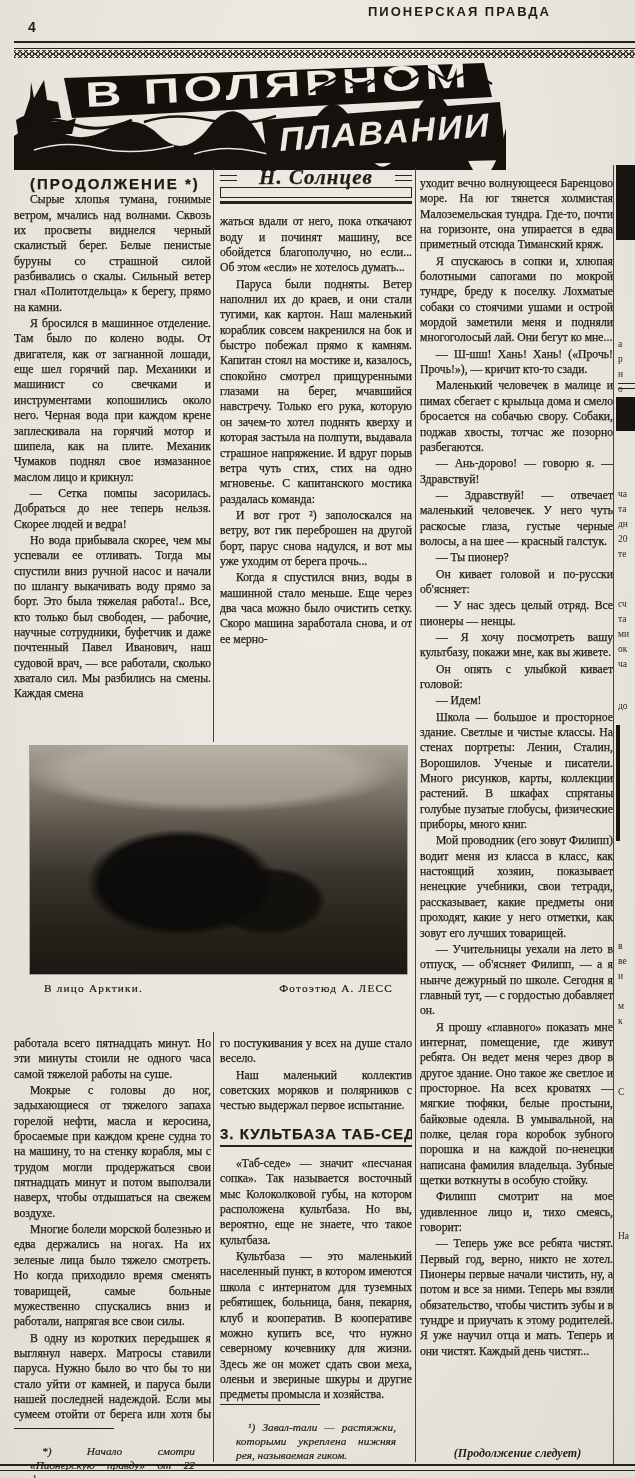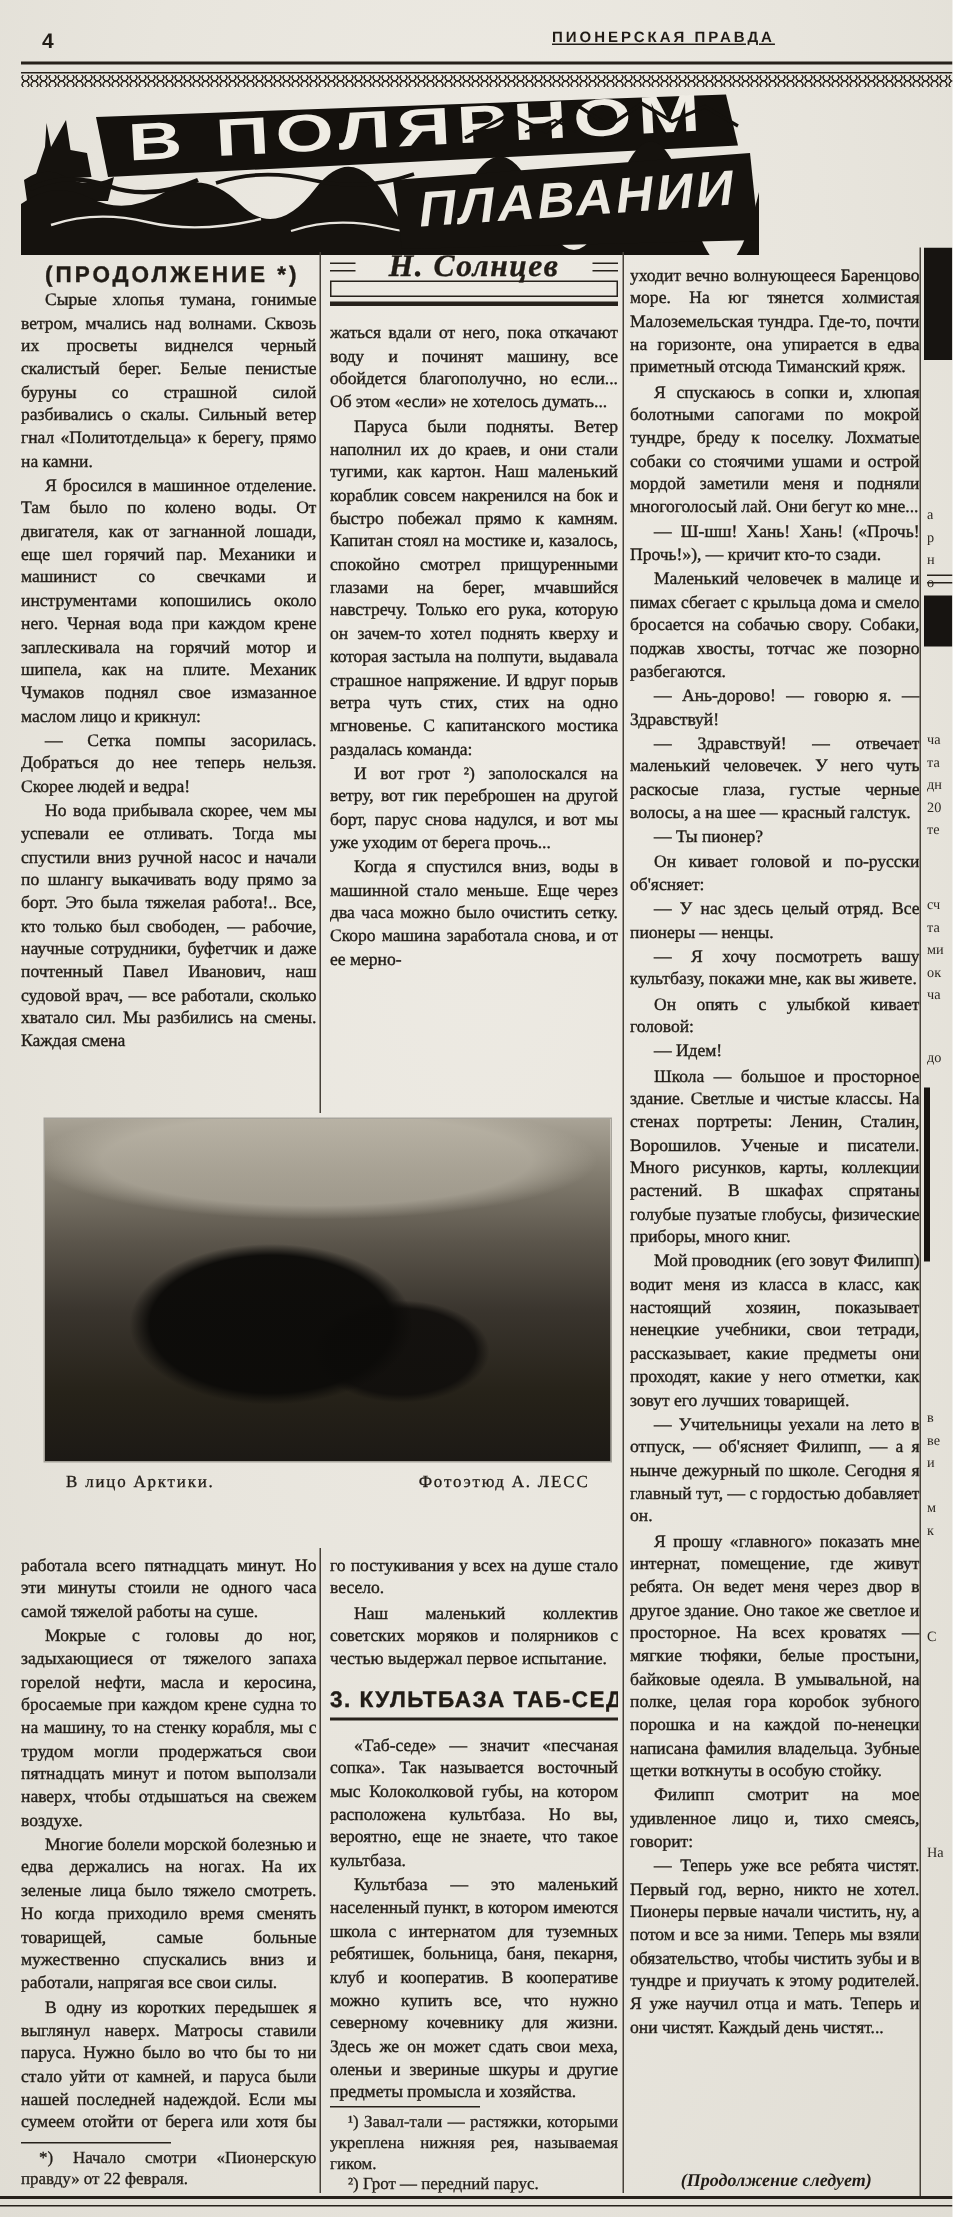--- a/index.html
+++ b/index.html
@@ -3,21 +3,21 @@
 <meta charset="utf-8">
 <style>
   html,body{margin:0;padding:0;}
   body{
     position:relative;width:635px;height:1478px;overflow:hidden;
     background:radial-gradient(ellipse at 50% 30%, #eeebe4 0%, #e8e5dd 55%, #e0ddd4 100%);
     font-family:"Liberation Serif", serif;color:#211c16;
   }
   
   .pagenum{position:absolute;left:28px;top:19px;font-family:"Liberation Sans",sans-serif;font-weight:bold;font-size:14px;}
-  .paper-name{position:absolute;left:368px;top:20px;width:210px;font-family:"Liberation Sans",sans-serif;font-weight:bold;font-size:10px;letter-spacing:2px;white-space:nowrap;text-decoration:underline;}
+  .paper-name{position:absolute;left:368px;top:4px;width:210px;font-family:"Liberation Sans",sans-serif;font-weight:bold;font-size:13px;letter-spacing:2px;white-space:nowrap;}
   .dbl-rule{position:absolute;left:14px;top:41px;width:621px;height:5px;border-top:2.5px solid #26211b;border-bottom:1px solid #26211b;}
   .wavy{position:absolute;left:14px;top:50px;width:621px;height:8px;
     background-image:
       radial-gradient(circle at 3px 1.5px, rgba(0,0,0,0) 1.7px, #37322b 1.8px, #37322b 2.6px, rgba(0,0,0,0) 2.9px),
       radial-gradient(circle at 3px 6.5px, rgba(0,0,0,0) 1.7px, #37322b 1.8px, #37322b 2.6px, rgba(0,0,0,0) 2.9px);
     background-size:6px 8px;}
   
   .masthead{position:absolute;left:14px;top:62px;width:492px;height:108px;}
   
   .vrule{position:absolute;width:1px;background:#474139;}
@@ -46,21 +46,21 @@
   .author-ribbon{height:9px;border:1.4px solid #26211b;margin-top:2px;}
   .author-bar{height:3px;background:#26211b;margin-top:3px;}
   
   .section-heading{font-family:"Liberation Sans",sans-serif;font-weight:bold;font-size:15px;letter-spacing:1px;text-align:center;text-indent:0;
     border-bottom:2.2px solid #26211b;padding:2px 0 4px;margin:10px 0 9px;white-space:nowrap;}
   
   .footblock{position:absolute;font-size:11.3px;line-height:13.8px;text-align:justify;-webkit-text-stroke:0.2px #211c16;}
   #col1-foot{left:14px;top:1428px;width:197px;}
   #col2-foot{left:220px;top:1404px;width:192px;}
   .foot-sep{width:100px;border-top:1px solid #26211b;margin-bottom:4px;}
-  .footblock p{margin:0;text-indent:12px;}
+  .footblock p{margin:16px;text-indent:12px;font-style:italic;}
   #col3-ending{position:absolute;left:421px;top:1446px;width:193px;text-align:center;font-weight:bold;font-style:italic;font-size:12px;}
   
   .photo{position:absolute;left:30px;top:746px;width:377px;height:228px;
     background-image:
       radial-gradient(ellipse 150px 85px at 40% 60%, rgba(12,11,9,.96) 0 54%, rgba(12,11,9,0) 63%),
       radial-gradient(ellipse 95px 55px at 63% 68%, rgba(16,14,12,.9) 0 52%, rgba(16,14,12,0) 62%),
       radial-gradient(ellipse 260px 55px at 48% 12%, rgba(196,190,176,.55) 0 55%, rgba(196,190,176,0) 72%),
       linear-gradient(180deg,#a9a396 0%,#837d70 16%,#5b554b 36%,#3a352e 56%,#262219 80%,#1c1915 100%);
     box-shadow:0 0 0 1px rgba(40,36,30,.35);}
   .caption-row{position:absolute;left:30px;top:982px;width:377px;display:flex;justify-content:space-between;padding:0 14px;box-sizing:border-box;

